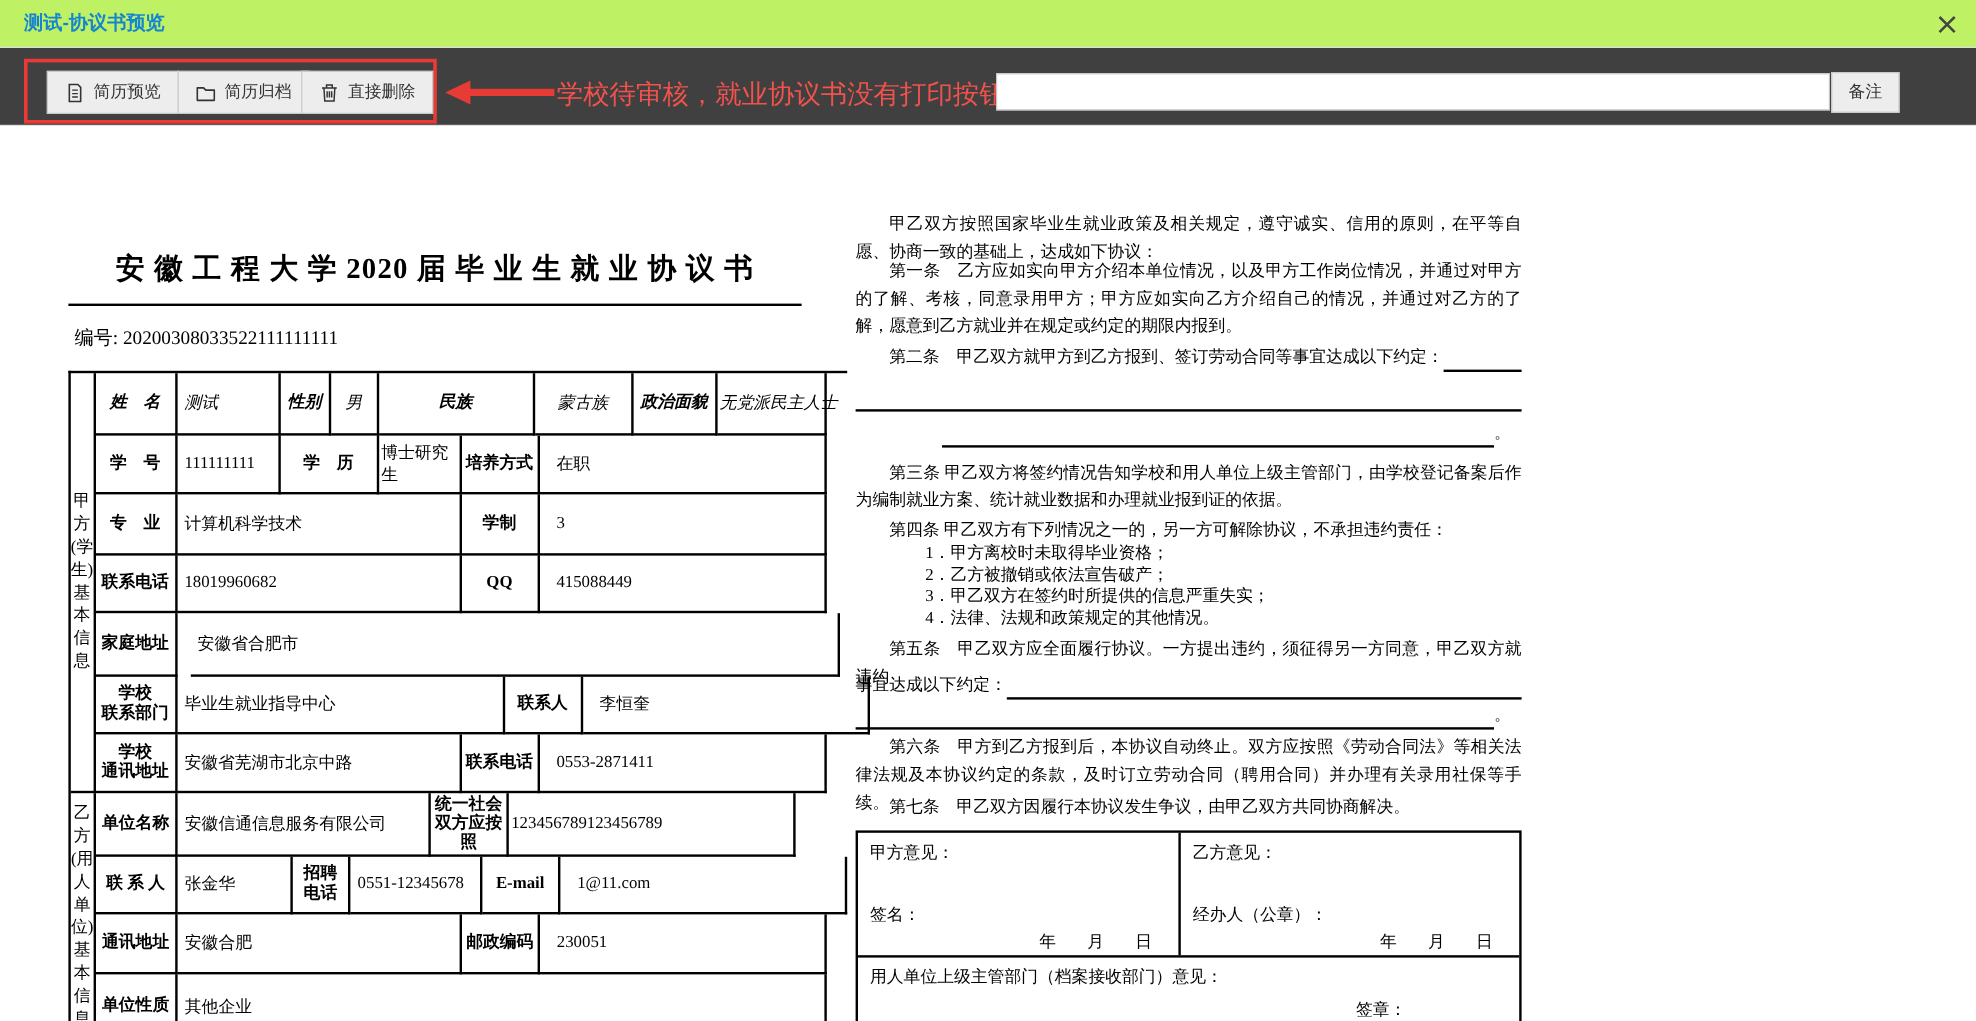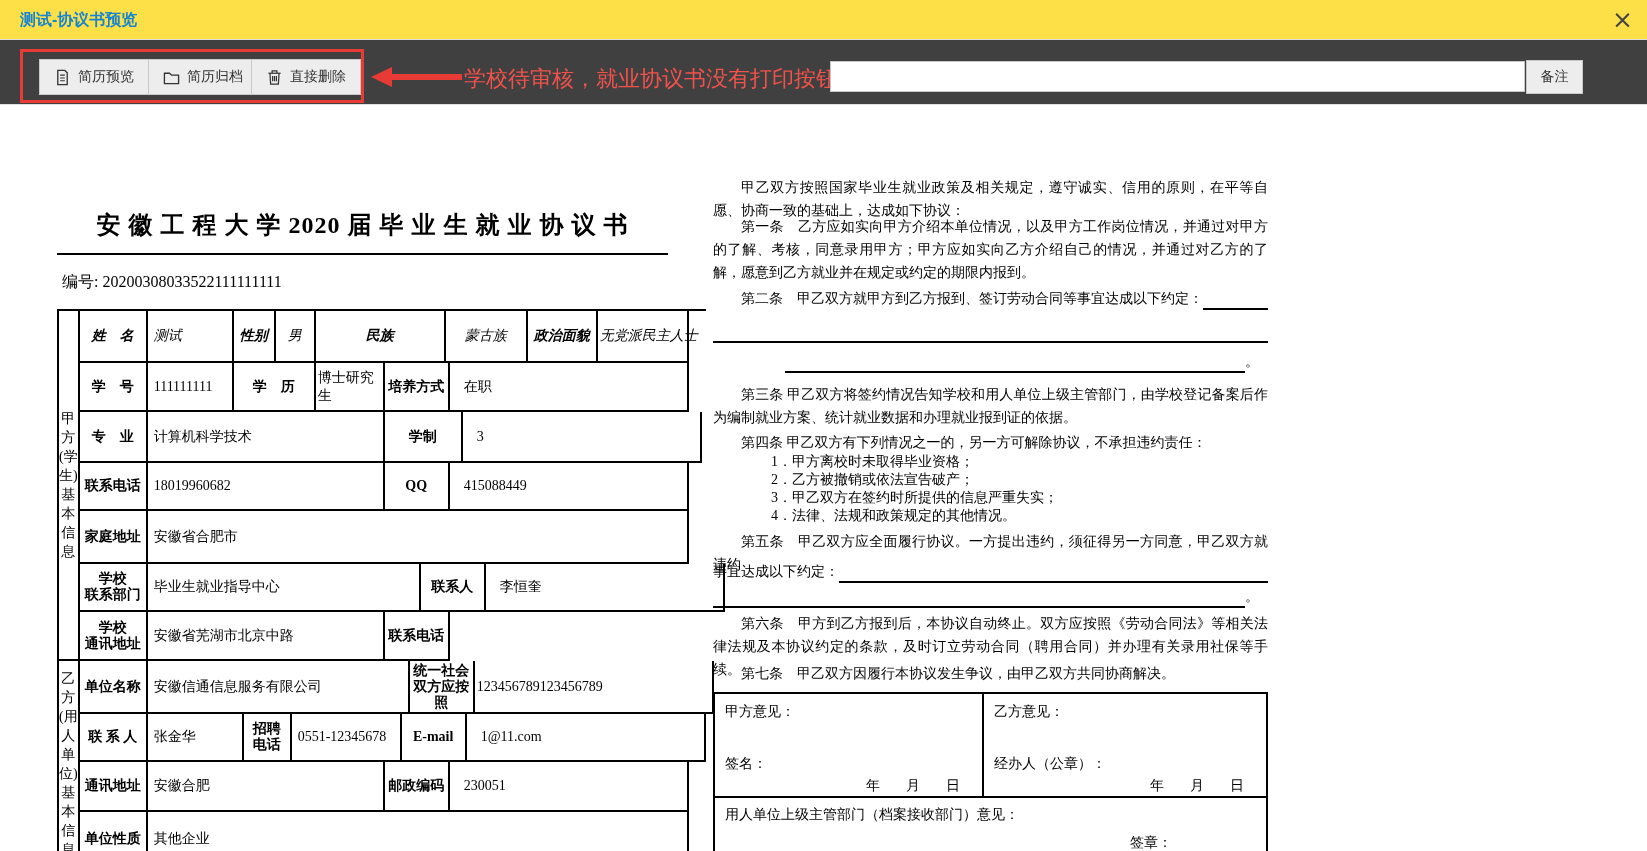--- a/index.html
+++ b/index.html
@@ -2,21 +2,21 @@
 <html><head>
 <meta charset="utf-8">
 <style>
   * { margin:0; padding:0; box-sizing:border-box; }
   html,body { width:1647px; height:851px; overflow:hidden; background:#fff;
               font-family:"Liberation Sans","DejaVu Sans",sans-serif; }
   #app { position:relative; width:1647px; height:851px; background:#fff; overflow:hidden; }
 
   
   .titlebar { position:absolute; left:0; top:0; width:100%; height:40px;
-              background:#fde047; border-bottom:1px solid #ddd; }
+              background:#bef264; border-bottom:1px solid #ddd; }
   .titlebar .wtitle { position:absolute; left:20px; top:0; line-height:40px;
                       font-size:16px; font-weight:bold; color:#1585d1; }
   .close-x { position:absolute; right:14px; top:5px; font-size:25px; color:#444;
              line-height:30px; cursor:pointer; font-family:"DejaVu Sans",sans-serif; }
 
   
   .toolbar { position:absolute; left:0; top:40px; width:100%; height:65px;
              background:#404040; border-bottom:1px solid #e0e0e0; }
   .anno-box { position:absolute; left:20px; top:9px; width:344px; height:54px;
               border:3px solid #e93b35; }
@@ -169,59 +169,60 @@
           <div class="cell lab" style="width:68px;">学　号</div>
           <div class="cell val" style="width:86px;">111111111</div>
           <div class="cell lab" style="width:82px;">学　历</div>
           <div class="cell val" style="width:69px;padding-left:2px;">博士研究生</div>
           <div class="cell lab" style="width:65px;">培养方式</div>
           <div class="cell val" style="width:239px;padding-left:14px;">在职</div>
         </div>
         <div class="trow" style="height:51px;">
           <div class="cell lab" style="width:68px;">专　业</div>
           <div class="cell val" style="width:237px;">计算机科学技术</div>
-          <div class="cell lab" style="width:78px;">学制</div>
+          <div class="cell lab" style="width:65px;">学制</div>
           <div class="cell val" style="width:239px;padding-left:14px;">3</div>
         </div>
         <div class="trow" style="height:48px;">
           <div class="cell lab" style="width:68px;">联系电话</div>
           <div class="cell val" style="width:237px;">18019960682</div>
           <div class="cell lab" style="width:65px;">QQ</div>
           <div class="cell val" style="width:239px;padding-left:14px;">415088449</div>
         </div>
-        <div class="trow" style="height:53px;">
+        <div class="trow" style="height:53px;gap:11px;">
           <div class="cell lab" style="width:68px;">家庭地址</div>
           <div class="cell val" style="width:541px;">安徽省合肥市</div>
         </div>
         <div class="trow" style="height:48px;">
           <div class="cell lab" style="width:68px;">学校
 联系部门</div>
           <div class="cell val" style="width:273px;">毕业生就业指导中心</div>
           <div class="cell lab" style="width:65px;">联系人</div>
           <div class="cell val" style="width:239px;padding-left:14px;">李恒奎</div>
         </div>
         <div class="trow" style="height:49px;">
           <div class="cell lab" style="width:68px;">学校
 通讯地址</div>
           <div class="cell val" style="width:237px;">安徽省芜湖市北京中路</div>
           <div class="cell lab" style="width:65px;">联系电话</div>
+          <div class="cell val" style="width:239px;padding-left:14px;">0553-2871411</div>
         </div>
       </div>
     </div>
 
     <div class="sect">
       <div class="vh">乙 方
 (用人
 单位)
 基 本
 信 息</div>
       <div class="rows">
         <div class="trow" style="height:53px;">
           <div class="cell lab" style="width:68px;">单位名称</div>
-          <div class="cell val" style="width:262px;">安徽信通信息服务有限公司</div>
+          <div class="cell val" style="width:211px;">安徽信通信息服务有限公司</div>
           <div class="cell lab" style="width:65px;">统一社会
 双方应按照</div>
           <div class="cell val ovf" style="width:239px;padding-left:2px;">123456789123456789</div>
         </div>
         <div class="trow" style="height:48px;">
           <div class="cell lab" style="width:68px;">联 系 人</div>
           <div class="cell val" style="width:96px;">张金华</div>
           <div class="cell lab" style="width:48px;">招聘
 电话</div>
           <div class="cell val" style="width:110px;">0551-12345678</div>

